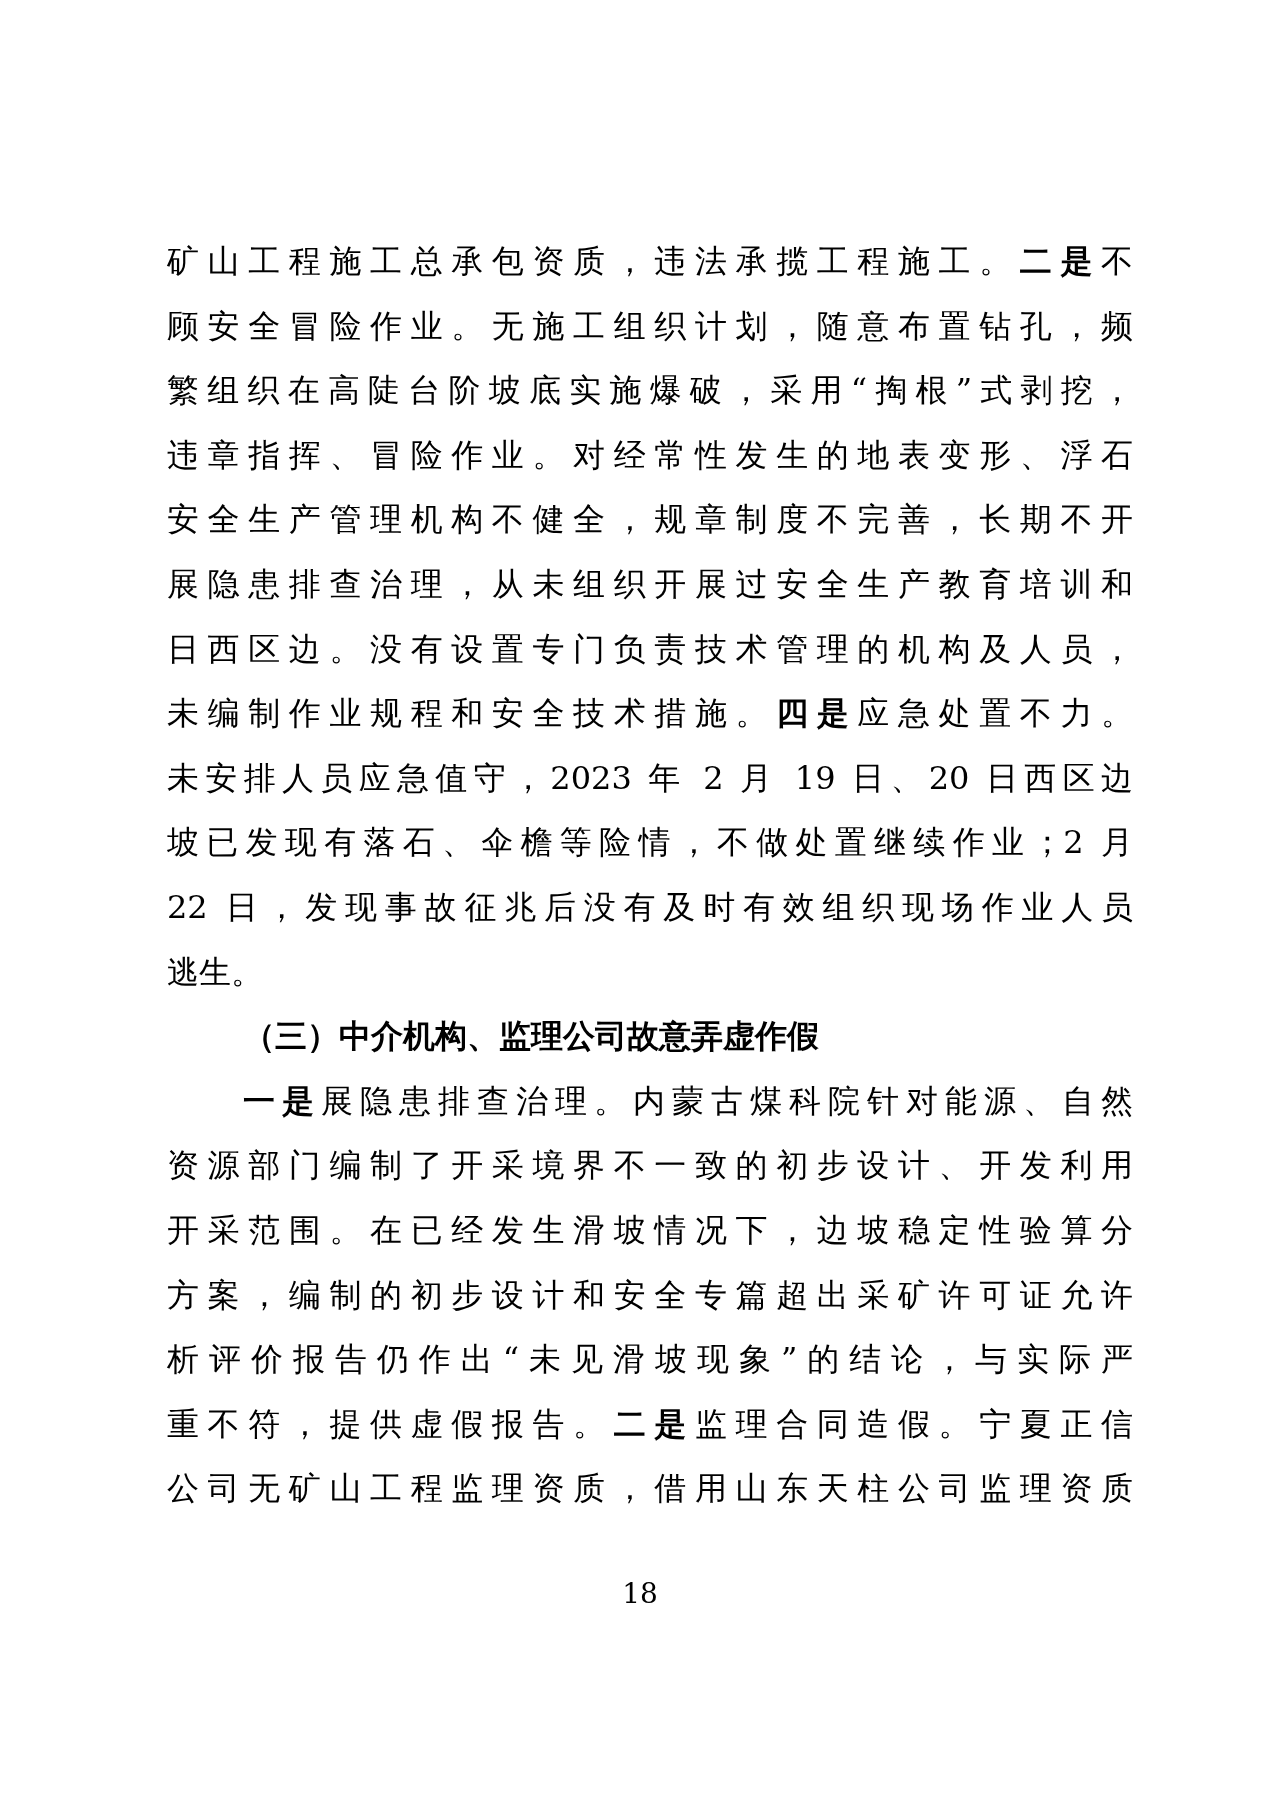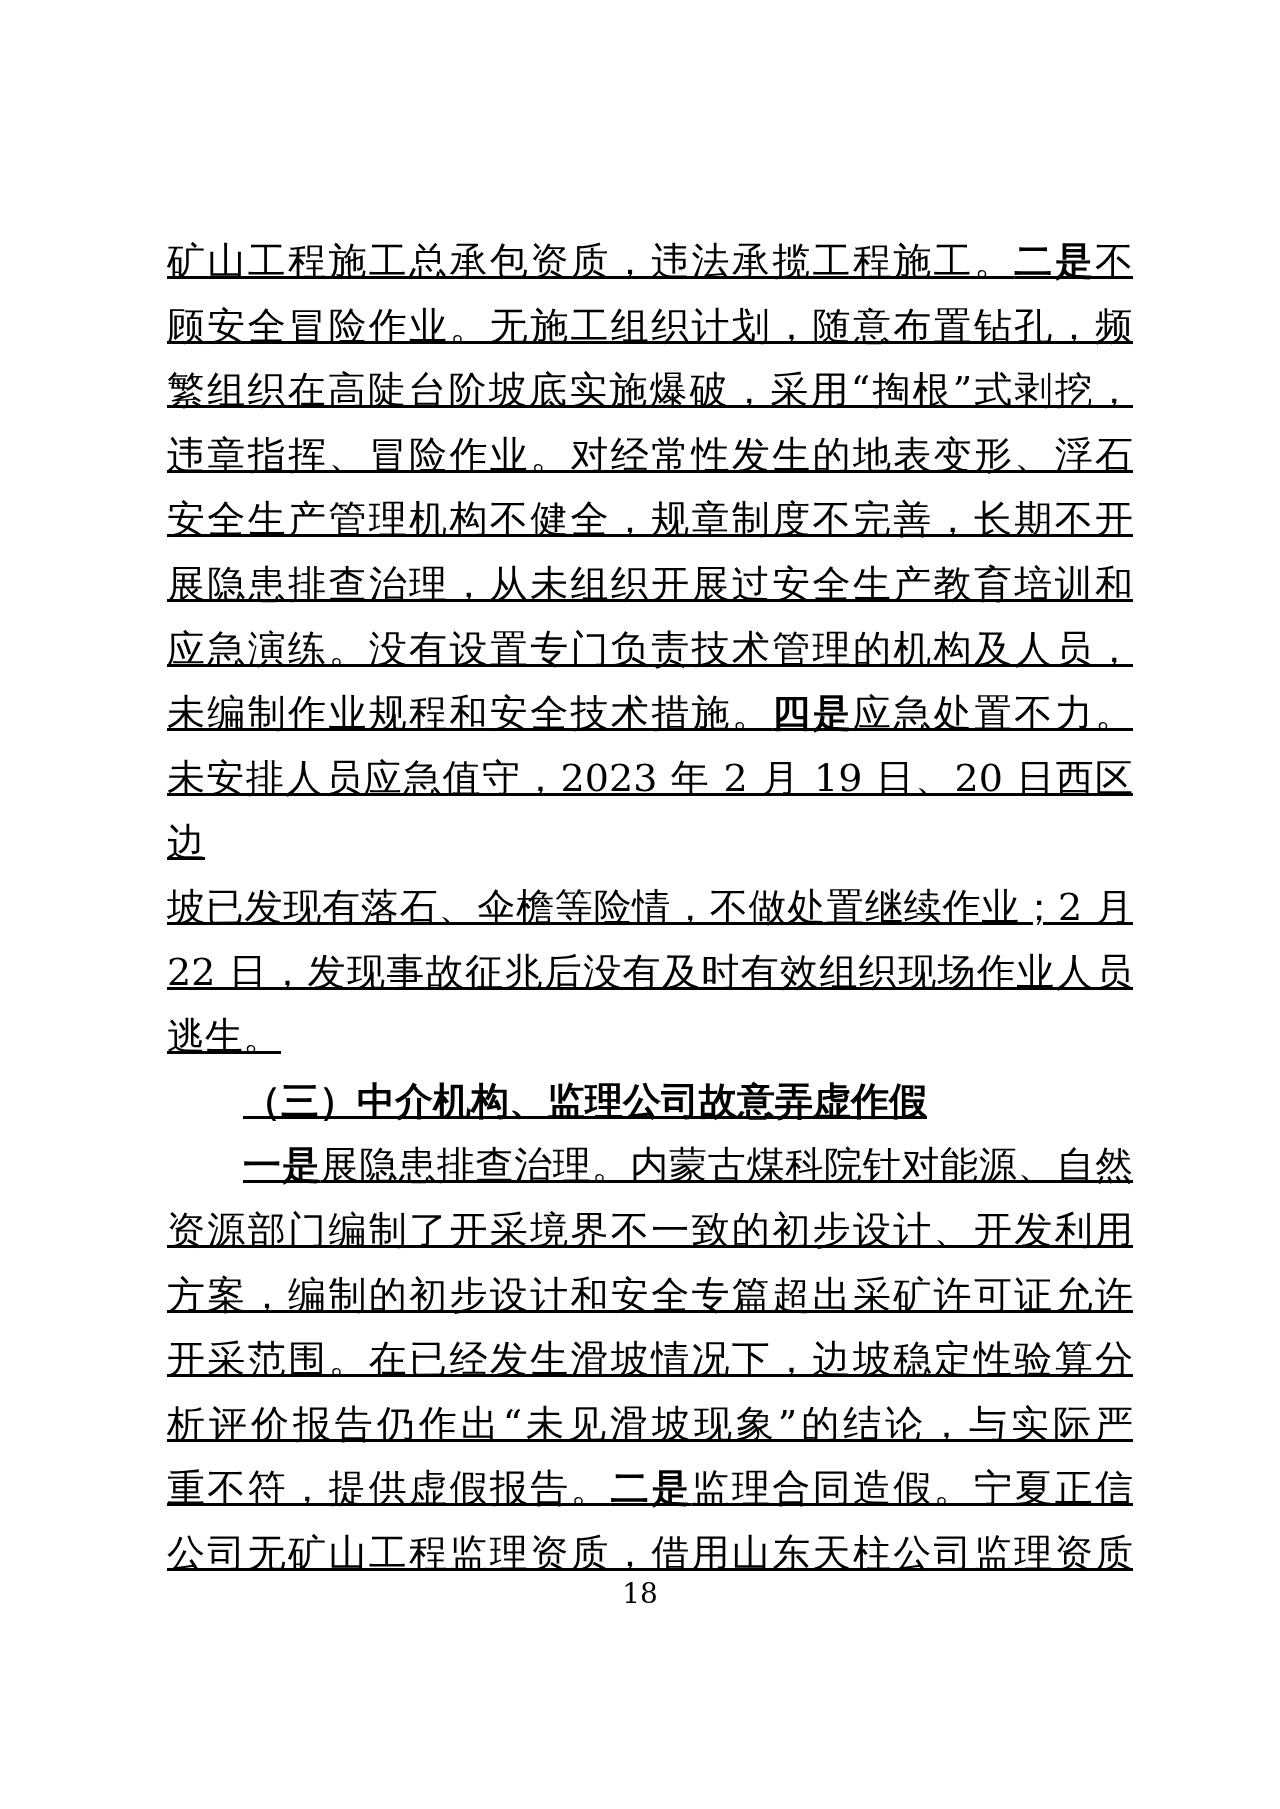--- a/index.html
+++ b/index.html
@@ -14,24 +14,23 @@
     background: #ffffff;
     overflow: hidden;
     font-family: "DejaVu Serif", "Liberation Serif", serif;
     color: #000000;
   }
   .doc-body {
     position: absolute;
     left: 167px;
     top: 229px;
     width: 966px;
-    font-size: 38px;
+    font-size: 32px;
     line-height: 64.6px;
     color: #000000;
-    text-decoration: underline;
   }
   .line {
     text-align: justify;
     text-align-last: justify;
     text-justify: inter-character;
     white-space: normal;
   }
   .line.left {
     text-align: right;
     text-align-last: left;
@@ -67,29 +66,29 @@
 <body>
 
 <div class="page">
   <div class="doc-body" id="doc-body">
       <div class="line"><span>矿山工程施工总承包资质，违法承揽工程施工。</span><b>二是</b><span>不</span></div>
       <div class="line"><span>顾安全冒险作业。无施工组织计划，随意布置钻孔，频</span></div>
       <div class="line"><span>繁组织在高陡台阶坡底实施爆破，采用“掏根”式剥挖，</span></div>
       <div class="line"><span>违章指挥、冒险作业。对经常性发生的地表变形、浮石</span></div>
       <div class="line"><span>安全生产管理机构不健全，规章制度不完善，长期不开</span></div>
       <div class="line"><span>展隐患排查治理，从未组织开展过安全生产教育培训和</span></div>
-      <div class="line"><span>应急演练。没有设置专门负责技术管理的机构及人员，</span></div>
+      <div class="line"><span>日西区边。没有设置专门负责技术管理的机构及人员，</span></div>
       <div class="line"><span>未编制作业规程和安全技术措施。</span><b>四是</b><span>应急处置不力。</span></div>
       <div class="line"><span>未安排人员应急值守，2023 年 2 月 19 日、20 日西区边</span></div>
       <div class="line"><span>坡已发现有落石、伞檐等险情，不做处置继续作业；2 月</span></div>
       <div class="line"><span>22 日，发现事故征兆后没有及时有效组织现场作业人员</span></div>
       <div class="line left"><span>逃生。</span></div>
       <div class="line left indent heading"><b>（三）中介机构、监理公司故意弄虚作假</b></div>
       <div class="line indent"><b>一是</b><span>展隐患排查治理。内蒙古煤科院针对能源、自然</span></div>
       <div class="line"><span>资源部门编制了开采境界不一致的初步设计、开发利用</span></div>
+      <div class="line"><span>开采范围。在已经发生滑坡情况下，边坡稳定性验算分</span></div>
       <div class="line"><span>方案，编制的初步设计和安全专篇超出采矿许可证允许</span></div>
-      <div class="line"><span>开采范围。在已经发生滑坡情况下，边坡稳定性验算分</span></div>
       <div class="line"><span>析评价报告仍作出“未见滑坡现象”的结论，与实际严</span></div>
       <div class="line"><span>重不符，提供虚假报告。</span><b>二是</b><span>监理合同造假。宁夏正信</span></div>
       <div class="line"><span>公司无矿山工程监理资质，借用山东天柱公司监理资质</span></div>
     </div>
   <div class="page-number">18</div>
 </div>
 
 </body></html>

